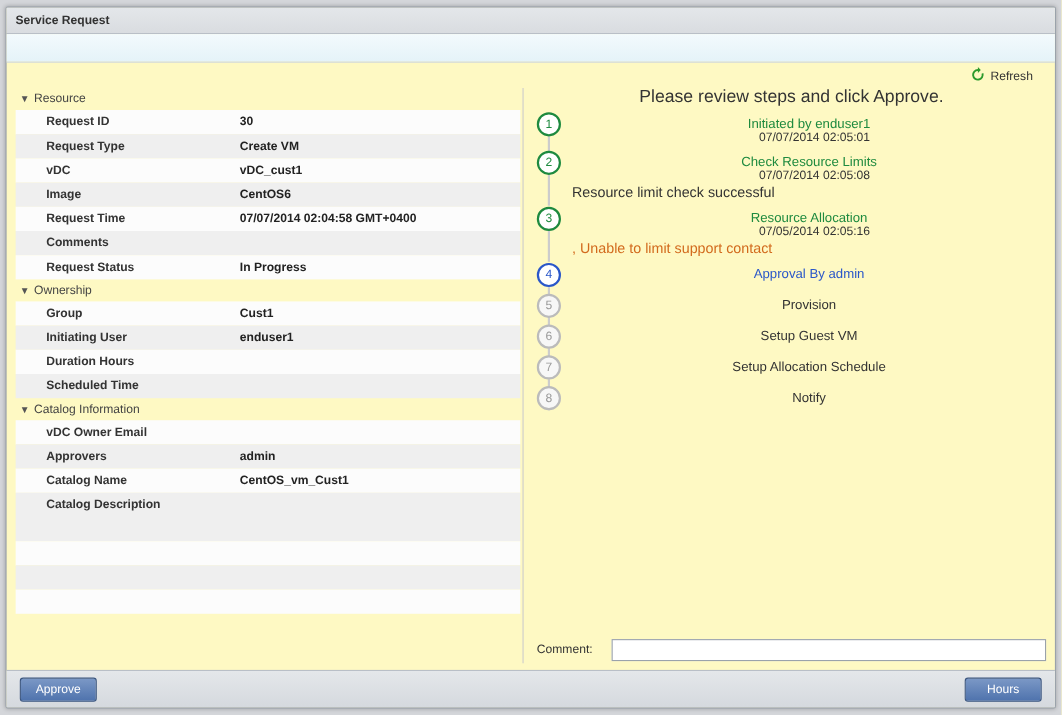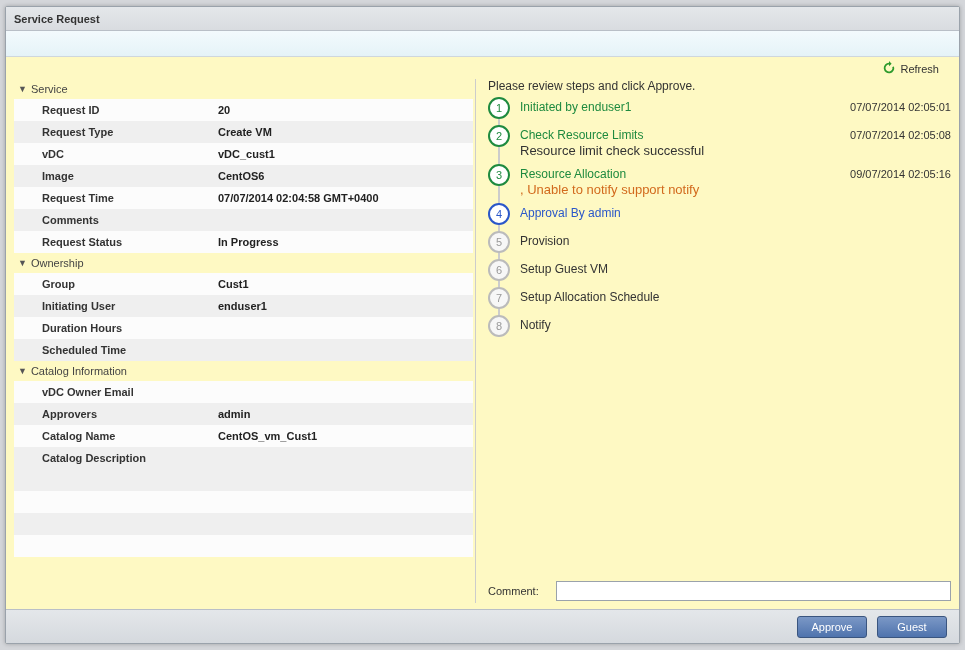--- a/index.html
+++ b/index.html
@@ -101,23 +101,24 @@
     flex: 1;
     padding-left: 4px;
     color: #222;
   }
   .prop-rows { }
   .tail-rows .prop-row { }
   .tail-rows .prop-row:nth-child(odd) { background: #efefef; }
   .tail-rows .prop-row:nth-child(even){ background: #fcfcfc; }
 
   .steps-intro {
-    font-size: 12px;
+    font-size: 16px;
     color: #333;
     margin-bottom: 4px;
+    text-align: center;
   }
   .steps-list { flex:1; position:relative; }
   .step-row {
     display: flex;
     align-items: flex-start;
     gap: 10px;
     margin-bottom: 6px;
     position: relative;
   }
   .step-num {
@@ -135,21 +136,21 @@
   }
   .connector {
     position: absolute;
     left: 10px;
     top: 22px;
     width: 2px;
     background: #ccc;
     z-index: 1;
   }
   .step-body { flex:1; display:flex; flex-direction:column; padding-top:3px; }
-  .step-title-line { display:flex; justify-content:space-between; align-items:center; }
+  .step-title-line { display:flex; justify-content:center; align-items:center;flex-direction:column; }
   .step-title { font-size: 12px; }
   .step-sub  { font-size: 13px; margin-top:1px; }
   .step-ts   { font-size: 11px; color:#333; white-space:nowrap; margin-left:10px;}
   .st-done  .step-num { border-color:#1e8a3f; color:#1e8a3f; }
   .st-done  .step-title { color:#1e8a3f; }
   .st-done  .step-sub { color:#333; }
   .st-warn  .step-num { border-color:#1e8a3f; color:#1e8a3f; }
   .st-warn  .step-title { color:#1e8a3f; }
   .st-warn  .step-sub { color:#d26a1d; }
   .st-active .step-num { border-color:#2a57c9; color:#2a57c9; }
@@ -169,21 +170,21 @@
     flex:1;
     border:1px solid #9aa2ab;
     height:20px;
     font-size:11px;
     padding:0 4px;
     background:#fff;
   }
   .footer-bar {
     height: 34px;
     display:flex;
-    justify-content:flex-end;
+    justify-content:space-between;
     align-items:center;
     gap:10px;
     padding: 4px 12px;
     background: linear-gradient(#e4e7ea, #d5d9de);
     border-top:1px solid #b9bfc7;
   }
   .btn {
     min-width: 70px;
     height: 22px;
     border-radius: 3px;
@@ -217,26 +218,26 @@
       <span>Refresh</span>
     </span>
   </div>
 
   <div class="content-area">
 
     <div class="left-panel">
 
       <div class="section-header">
         <span class="tri">▼</span>
-        <span>Service</span>
+        <span>Resource</span>
       </div>
       <div class="prop-rows">
         <div class="prop-row">
           <div class="prop-label">Request ID</div>
-          <div class="prop-value">20</div>
+          <div class="prop-value">30</div>
         </div>
         <div class="prop-row">
           <div class="prop-label">Request Type</div>
           <div class="prop-value">Create VM</div>
         </div>
         <div class="prop-row">
           <div class="prop-label">vDC</div>
           <div class="prop-value">vDC_cust1</div>
         </div>
         <div class="prop-row">
@@ -346,23 +347,23 @@
               </div>
               <div class="step-sub">Resource limit check successful</div>
             </div>
           </div>
           <div class="step-row st-warn">
             <div class="connector" style="height: 28px;"></div>
             <div class="step-num">3</div>
             <div class="step-body">
               <div class="step-title-line">
                 <div class="step-title">Resource Allocation</div>
-                <div class="step-ts">09/07/2014 02:05:16</div>
-              </div>
-              <div class="step-sub">, Unable to notify support notify</div>
+                <div class="step-ts">07/05/2014 02:05:16</div>
+              </div>
+              <div class="step-sub">, Unable to limit support contact</div>
             </div>
           </div>
           <div class="step-row st-active">
             <div class="connector" style="height: 28px;"></div>
             <div class="step-num">4</div>
             <div class="step-body">
               <div class="step-title-line">
                 <div class="step-title">Approval By admin</div>
               </div>
             </div>
@@ -406,15 +407,15 @@
 
       <div class="comment-area">
         <label>Comment:</label>
         <input type="text" value="" style="">
       </div>
     </div>
   </div>
 
   <div class="footer-bar">
     <div class="btn">Approve</div>
-    <div class="btn">Guest</div>
+    <div class="btn">Hours</div>
   </div>
 </div>
 
 </body></html>

